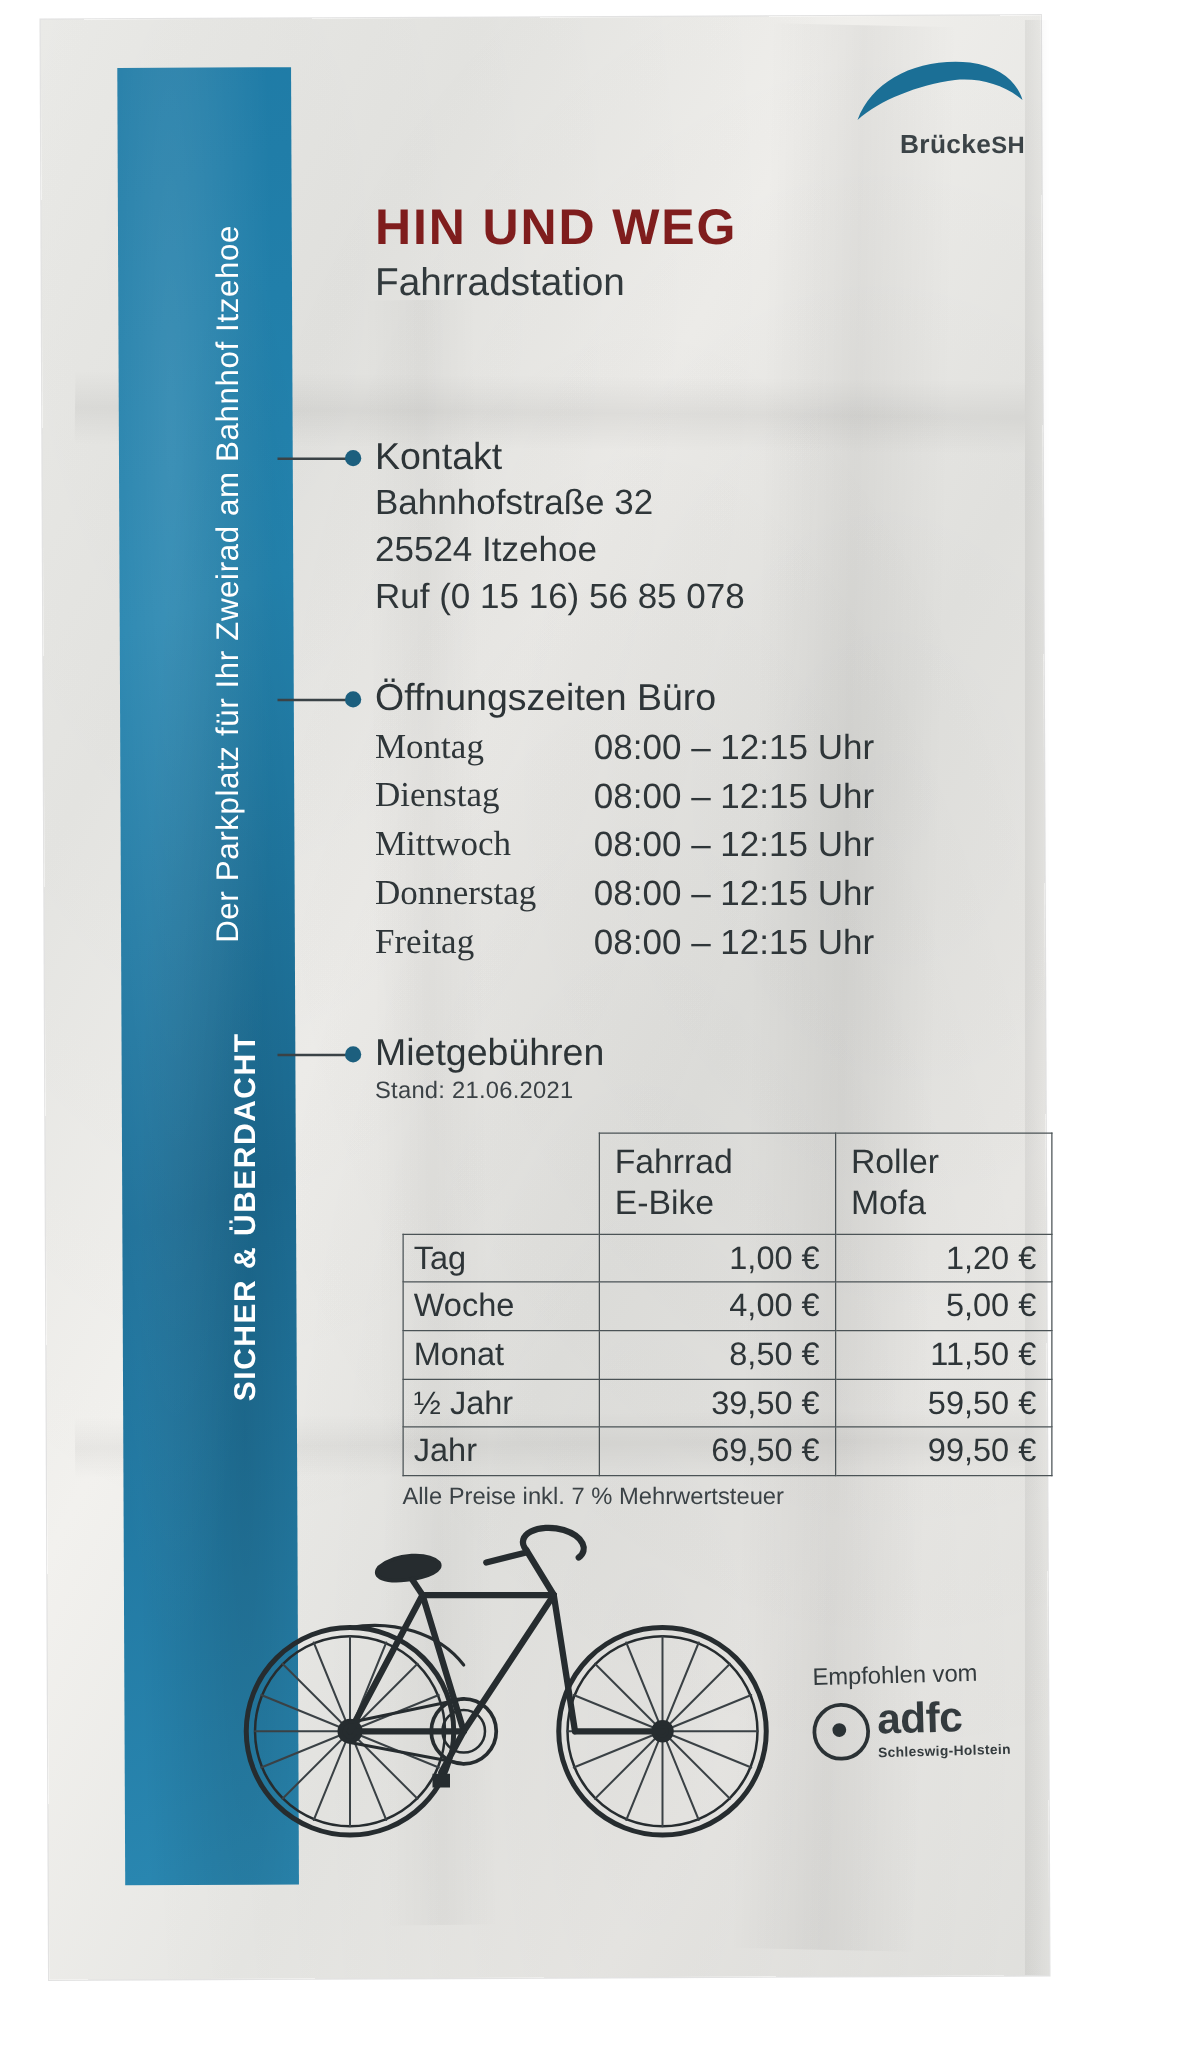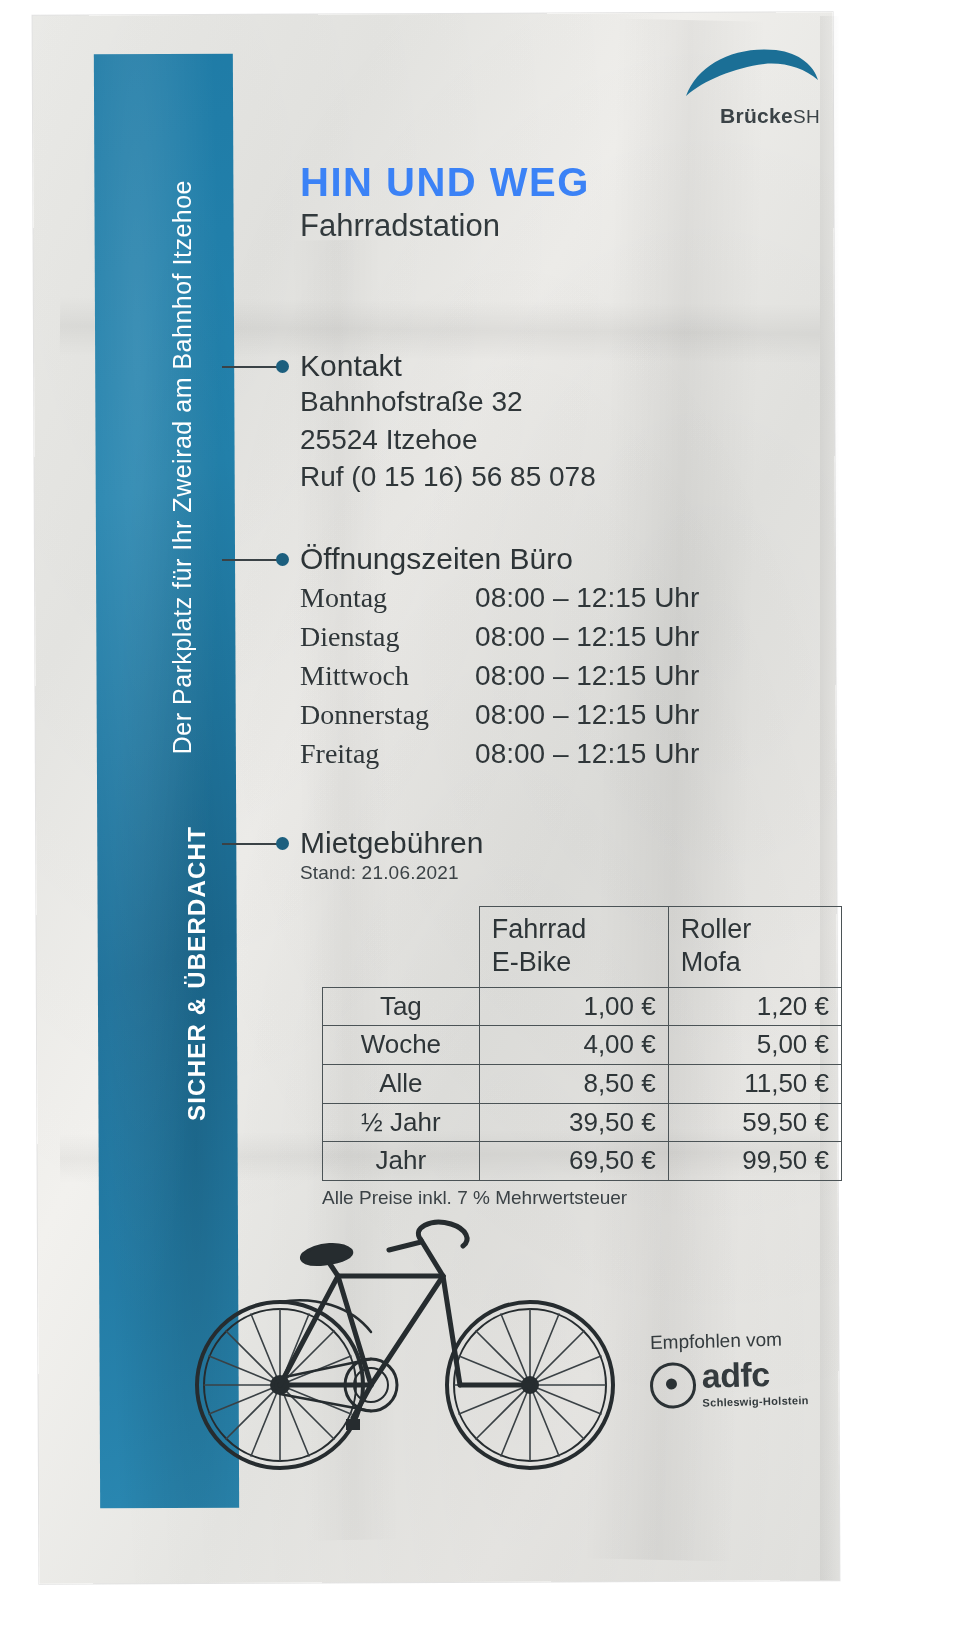--- a/index.html
+++ b/index.html
@@ -111,36 +111,36 @@
     text-align: right;
   }
   .logo-swoosh { display: block; }
   .logo-text {
     font-size: 21px;
     color: #3b4347;
     letter-spacing: 0.3px;
     margin-top: 2px;
   }
   .logo-text .strong { font-weight: bold; }
-  .logo-text .light { font-weight: normal; font-size: 19px; }
+  .logo-text .light { font-weight: bold; font-size: 19px; }
 
   
   .content {
     position: absolute;
     left: 300px;
     top: 160px;
     width: 520px;
     color: #2f3639;
   }
   .title {
     font-size: 40px;
     font-weight: bold;
     letter-spacing: 1.5px;
     line-height: 1.1;
-    color: #3b82f6;
+    color: #7f1d1d;
   }
   .subtitle {
     font-size: 31px;
     font-weight: normal;
     margin-top: 4px;
     color: #323a3d;
   }
 
   
   .section { position: relative; }
@@ -206,21 +206,21 @@
     color: #2e3538;
     padding: 3px 8px;
     line-height: 1.22;
   }
   .price-table td.corner { border: none; }
   .price-table td.head {
     text-align: left;
     padding: 6px 10px 8px 12px;
     font-size: 27px;
   }
-  .price-table td.rowlabel { text-align: center; }
+  .price-table td.rowlabel { text-align: left; }
   .price-table td.num { text-align: right; padding-right: 12px; white-space: nowrap; }
   .vat {
     margin-top: 6px;
     margin-left: 22px;
     font-size: 19px;
     color: #3b4246;
   }
 
   
   .bike {
@@ -360,21 +360,21 @@
             <td class="rowlabel">Tag</td>
             <td class="num">1,00 €</td>
             <td class="num">1,20 €</td>
           </tr>
           <tr>
             <td class="rowlabel">Woche</td>
             <td class="num">4,00 €</td>
             <td class="num">5,00 €</td>
           </tr>
           <tr>
-            <td class="rowlabel">Alle</td>
+            <td class="rowlabel">Monat</td>
             <td class="num">8,50 €</td>
             <td class="num">11,50 €</td>
           </tr>
           <tr>
             <td class="rowlabel">½ Jahr</td>
             <td class="num">39,50 €</td>
             <td class="num">59,50 €</td>
           </tr>
           <tr>
             <td class="rowlabel">Jahr</td>

